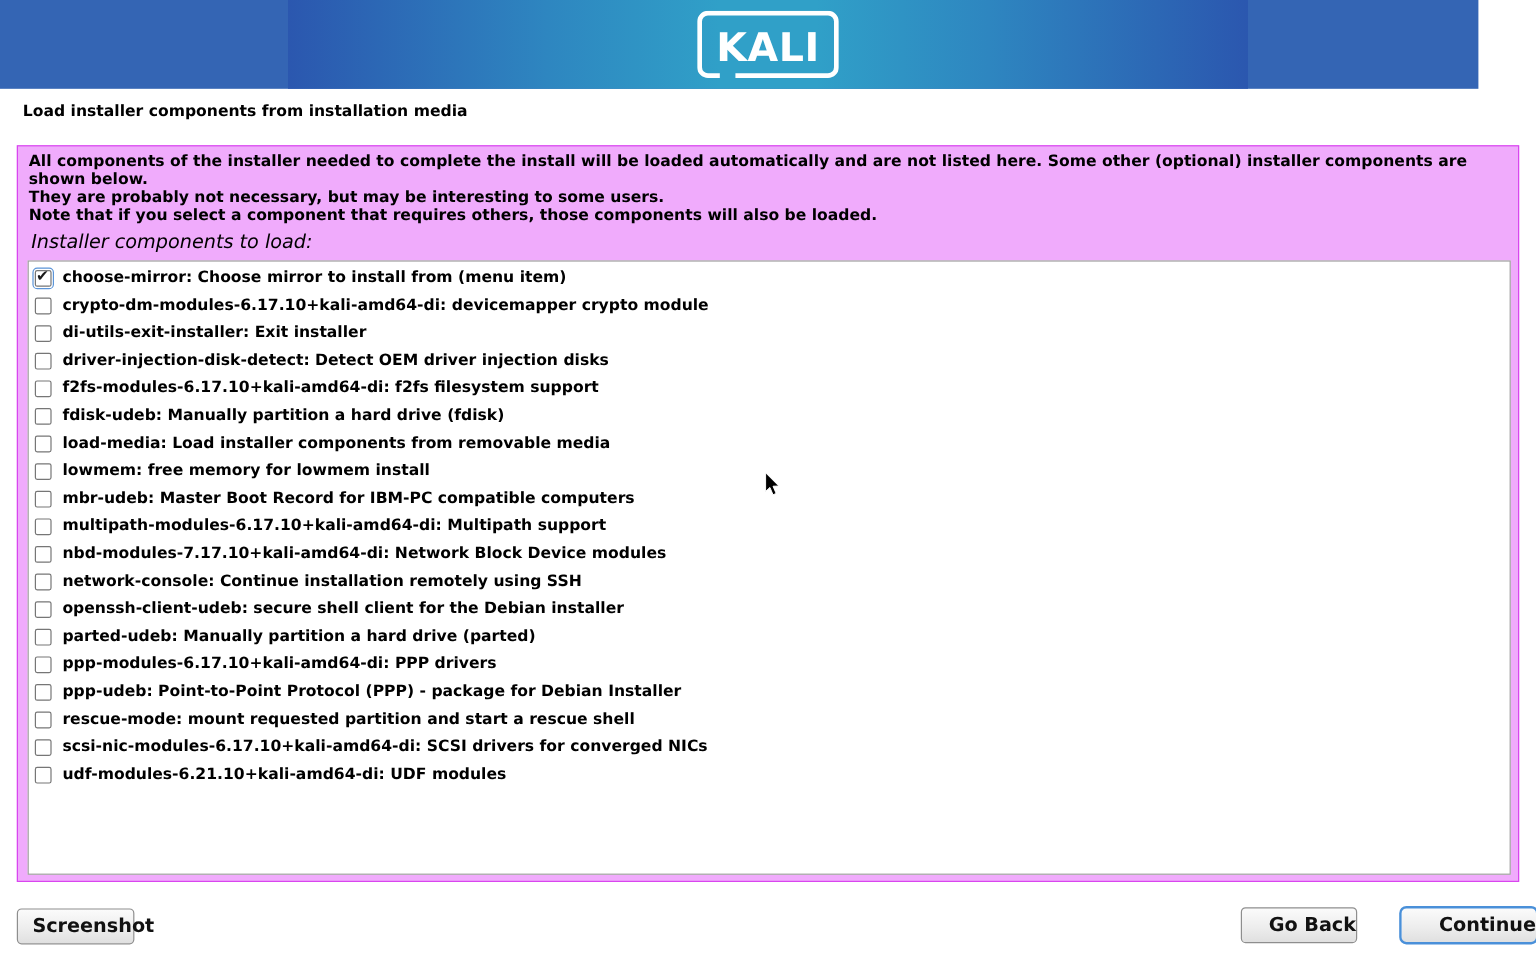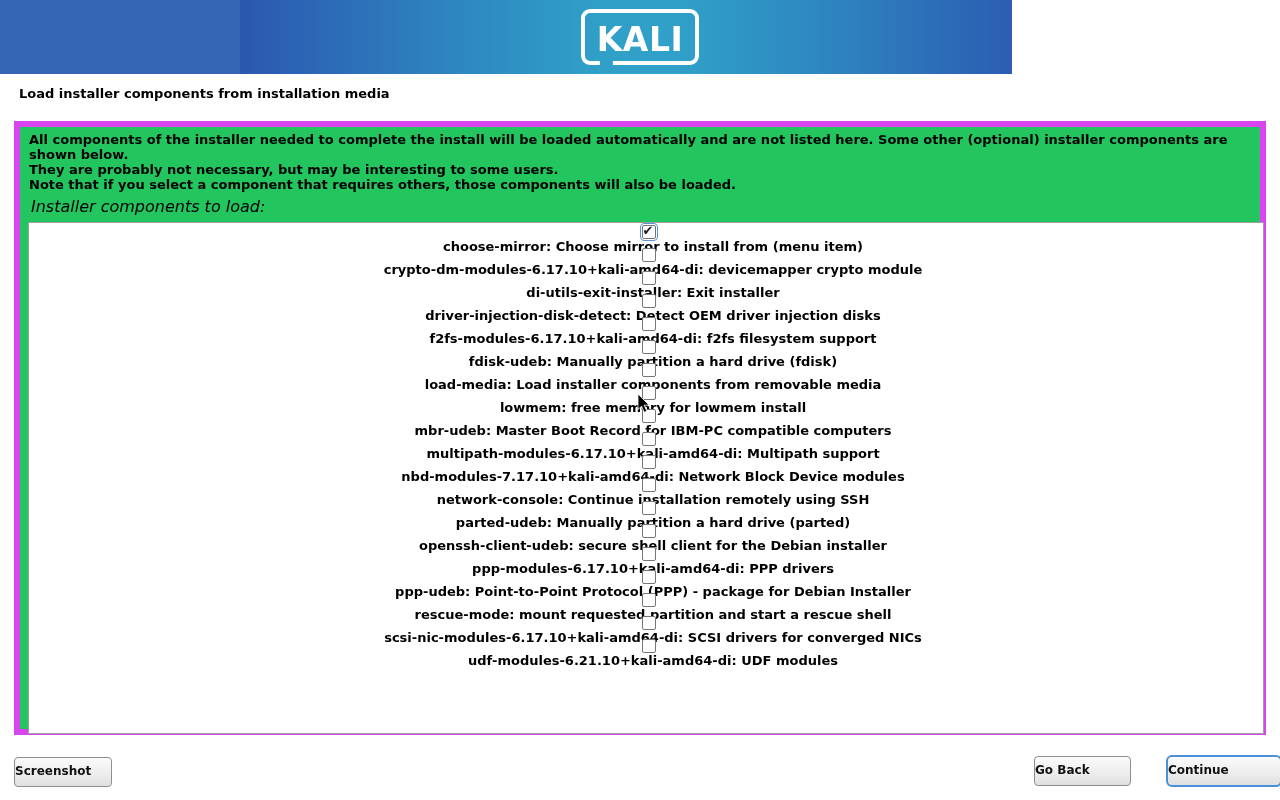--- a/index.html
+++ b/index.html
@@ -7,39 +7,39 @@
   body {
     font-family: "DejaVu Sans", "Liberation Sans", sans-serif;
     background: #ffffff;
     position: relative;
     color: #000;
   }
 
   
   .banner {
     position: absolute; left: 0; top: 0;
-    width: 1012px; height: 74px;
+    width: 1232px; height: 74px;
     background:
       linear-gradient(90deg, #2b57af 0%, #2e86c0 27%, #30a0c8 45%, #30a0c8 55%, #2e86c0 73%, #2b57af 100%) no-repeat 240px 0 / 800px 100%,
       #3465b4;
   }
   .logo-svg { position: absolute; left: 581px; top: 9px; }
 
   
   .page-title {
     position: absolute; left: 19px; top: 86px;
     font-size: 13px; font-weight: bold;
   }
 
   
   .frame {
     position: absolute; left: 14px; top: 121px;
     width: 1252px; height: 614px;
-    border: 6px solid #d946ef;
-    background: #22c55e;
+    border: 1px solid #d946ef;
+    background: #f0abfc;
   }
   .intro {
     position: absolute; left: 9px; top: 5px; width: 1234px;
     font-size: 13px; font-weight: bold; line-height: 15px;
   }
   .note {
     position: absolute; left: 9px; top: 50px; width: 1234px;
     font-size: 13px; font-weight: bold;
   }
   .list-label {
@@ -53,21 +53,20 @@
     width: 1236px; height: 512px;
     border: 1px solid #9f9f9f;
     background: #fff;
     padding-top: 2px;
     overflow: hidden;
   }
   .row {
     height: 23px;
     display: flex; align-items: center;
     padding-left: 5px;
-    flex-direction: column;
   }
   .checkbox {
     width: 14px; height: 14px;
     border: 1px solid #767676;
     border-radius: 2px;
     background: #fff;
     position: relative;
     flex: 0 0 auto;
   }
   .checkbox.checked::after {
@@ -86,24 +85,25 @@
   }
 
   
   .btn {
     position: absolute;
     height: 30px;
     border: 1px solid #8e8e8e;
     border-radius: 4px;
     background: linear-gradient(#fbfbfb, #ececec 60%, #e0e0e0);
     font-family: "DejaVu Sans", "Liberation Sans", sans-serif;
-    font-size: 12px; font-weight: bold; color: #111;
-    text-align: left;
+    font-size: 16px; font-weight: bold; color: #111;
+    text-align: right;
     line-height: 27px;
     cursor: default;
+    padding-left: 12px;
   }
   .btn-screenshot { left: 14px;  top: 757px; width: 98px;  }
   .btn-goback    { left: 1034px; top: 756px; width: 97px;  }
   .btn-continue  {
     left: 1166px; top: 755px; width: 116px; height: 32px;
     border: 2px solid #4a90d9;
     border-radius: 6px;
     line-height: 27px;
   }
 
@@ -186,26 +186,26 @@
     <span class="row-label">nbd-modules-7.17.10+kali-amd64-di: Network Block Device modules</span>
   </div>
 
   <div class="row">
     <span class="checkbox"></span>
     <span class="row-label">network-console: Continue installation remotely using SSH</span>
   </div>
 
   <div class="row">
     <span class="checkbox"></span>
+    <span class="row-label">openssh-client-udeb: secure shell client for the Debian installer</span>
+  </div>
+
+  <div class="row">
+    <span class="checkbox"></span>
     <span class="row-label">parted-udeb: Manually partition a hard drive (parted)</span>
-  </div>
-
-  <div class="row">
-    <span class="checkbox"></span>
-    <span class="row-label">openssh-client-udeb: secure shell client for the Debian installer</span>
   </div>
 
   <div class="row">
     <span class="checkbox"></span>
     <span class="row-label">ppp-modules-6.17.10+kali-amd64-di: PPP drivers</span>
   </div>
 
   <div class="row">
     <span class="checkbox"></span>
     <span class="row-label">ppp-udeb: Point-to-Point Protocol (PPP) - package for Debian Installer</span>

